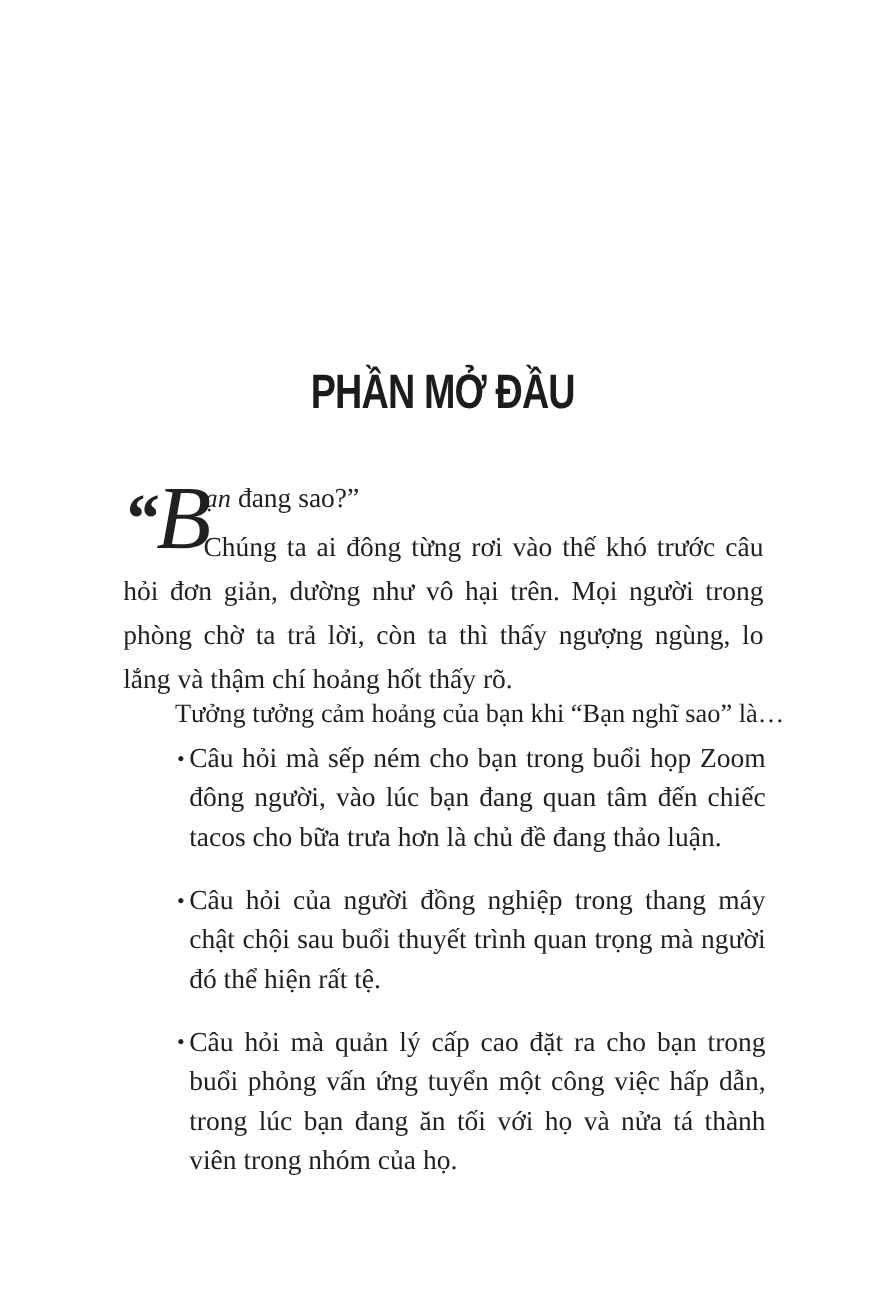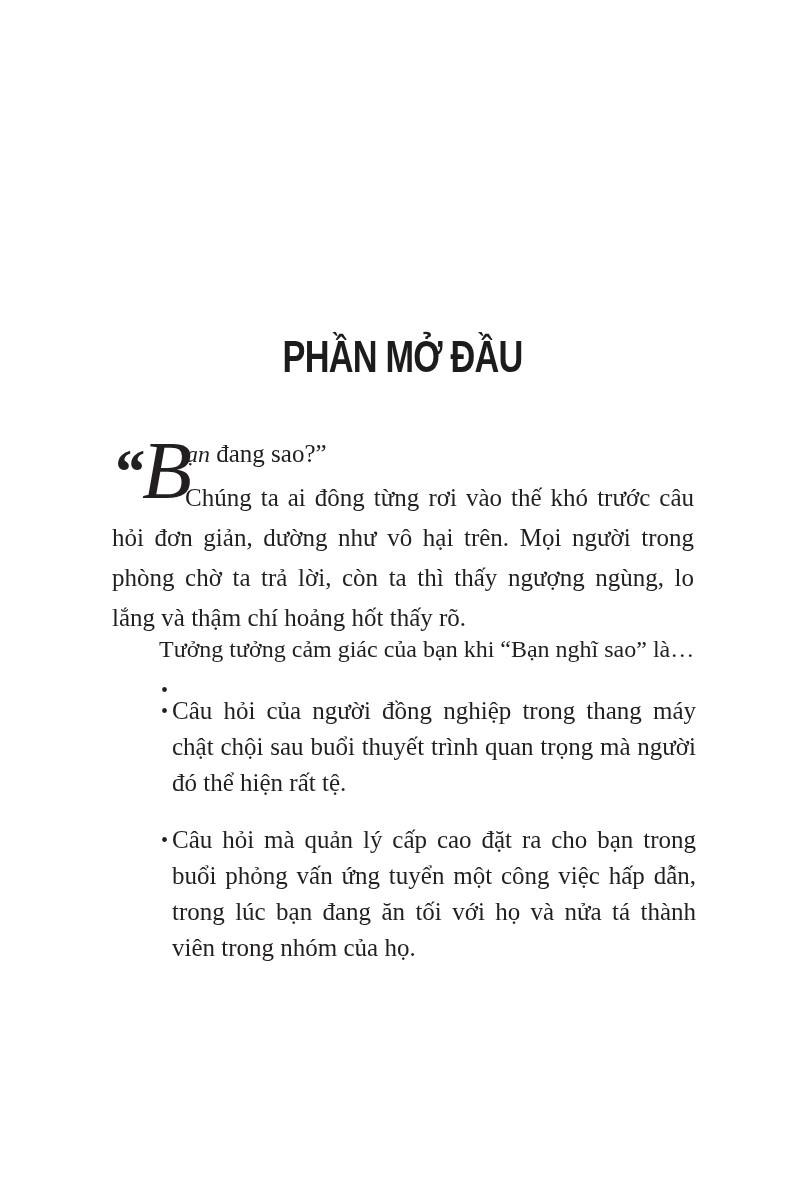--- a/index.html
+++ b/index.html
@@ -122,25 +122,26 @@
 
   <h1 class="chapter-title">PHẦN MỞ ĐẦU</h1>
 
   <div class="opening">
     <span class="open-quote">“</span>
     <span class="dropcap">B</span>
     <span class="first-line"><span class="ital">ạn</span><span> đang sao?”</span></span>
     <p class="para-body" style="margin:0;">Chúng ta ai đông từng rơi vào thế khó trước câu hỏi đơn giản, dường như vô hại trên. Mọi người trong phòng chờ ta trả lời, còn ta thì thấy ngượng ngùng, lo lắng và thậm chí hoảng hốt thấy rõ.</p>
   </div>
 
-  <p class="lead" style="margin:0;">Tưởng tưởng cảm giác của bạn khi “Bạn nghĩ sao” là…</p>
+  <p class="lead" style="margin:0;">Tưởng tưởng cảm hoảng của bạn khi “Bạn nghĩ sao” là…</p>
 
   <ul class="bullets">
     <li class="bullet-item">
       <span class="bullet-dot">•</span>
+      <span class="bullet-text">Câu hỏi mà sếp ném cho bạn trong buổi họp Zoom đông người, vào lúc bạn đang quan tâm đến chiếc tacos cho bữa trưa hơn là chủ đề đang thảo luận.</span>
     </li>
     <li class="bullet-item">
       <span class="bullet-dot">•</span>
       <span class="bullet-text">Câu hỏi của người đồng nghiệp trong thang máy chật chội sau buổi thuyết trình quan trọng mà người đó thể hiện rất tệ.</span>
     </li>
     <li class="bullet-item">
       <span class="bullet-dot">•</span>
       <span class="bullet-text">Câu hỏi mà quản lý cấp cao đặt ra cho bạn trong buổi phỏng vấn ứng tuyển một công việc hấp dẫn, trong lúc bạn đang ăn tối với họ và nửa tá thành viên trong nhóm của họ.</span>
     </li>
   </ul>

